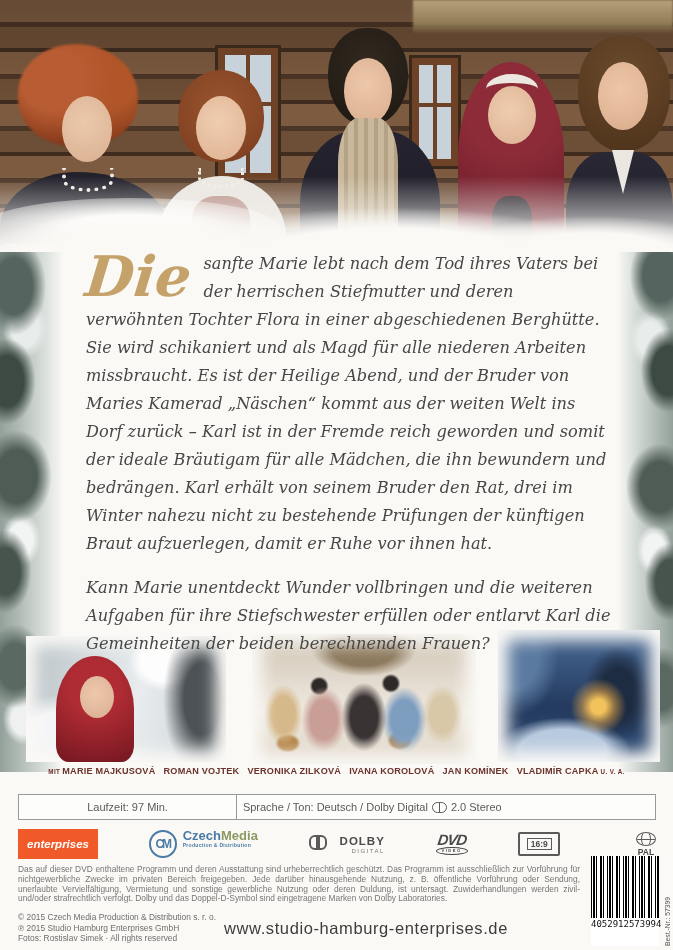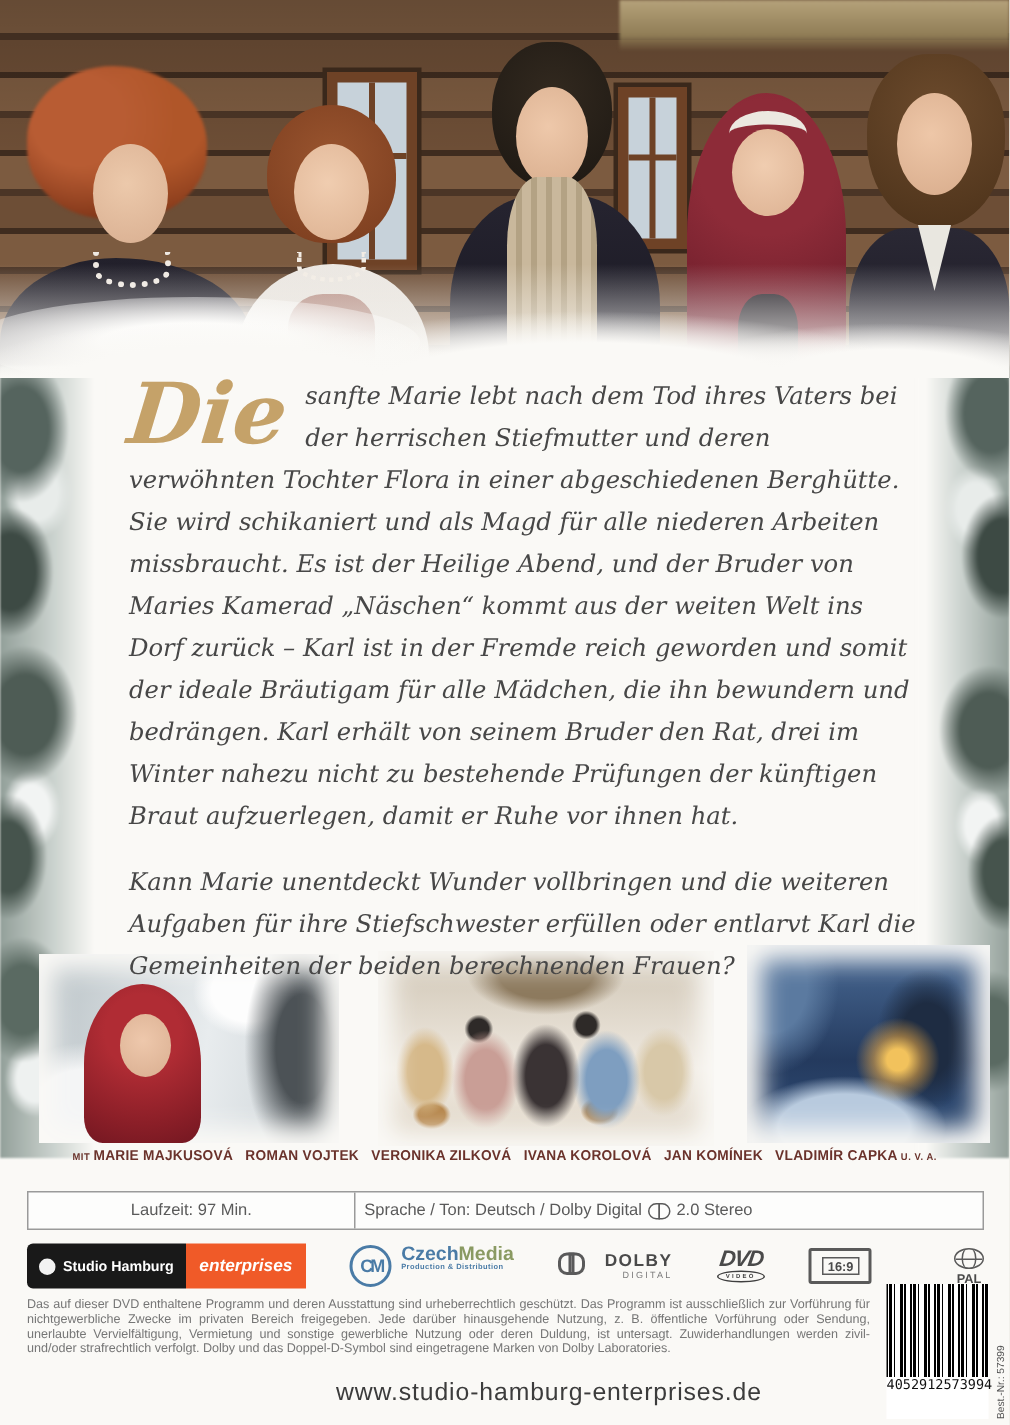--- a/index.html
+++ b/index.html
@@ -284,24 +284,20 @@
     <div class="cell cell-runtime">Laufzeit: 97 Min.</div>
     <div class="cell cell-audio">
       <span>Sprache / Ton: Deutsch / Dolby Digital</span>
       <span class="dd-icon"></span>
       <span>2.0 Stereo</span>
     </div>
   </div>
 
   <div class="logos">
     <div class="sh-logo">
-      <div class="sh-black">
-        <span class="sh-dot"></span>
-        <span>Studio Hamburg</span>
-      </div>
       <div class="sh-orange">enterprises</div>
     </div>
     <div class="cm-logo">
       <div class="cm-circle">CM</div>
       <div>
         <div class="cm-name"><span class="cm-czech">Czech</span><span class="cm-media">Media</span></div>
         <div class="cm-sub">Production &amp; Distribution</div>
       </div>
     </div>
     <div class="dolby-logo">
@@ -319,20 +315,25 @@
       <div class="ratio-inner">16:9</div>
     </div>
     <div class="pal-logo">
       <div class="pal-globe"></div>
       <div class="pal-name">PAL</div>
     </div>
   </div>
 
   <div class="legal">Das auf dieser DVD enthaltene Programm und deren Ausstattung sind urheberrechtlich geschützt. Das Programm ist ausschließlich zur Vorführung für nichtgewerbliche Zwecke im privaten Bereich freigegeben. Jede darüber hinausgehende Nutzung, z. B. öffentliche Vorführung oder Sendung, unerlaubte Vervielfältigung, Vermietung und sonstige gewerbliche Nutzung oder deren Duldung, ist untersagt. Zuwiderhandlungen werden zivil- und/oder strafrechtlich verfolgt. Dolby und das Doppel-D-Symbol sind eingetragene Marken von Dolby Laboratories.</div>
 
+  <div class="copyright">
+    <div>© 2015 Czech Media Production &amp; Distribution s. r. o.</div>
+    <div>℗ 2015 Studio Hamburg Enterprises GmbH</div>
+    <div>Fotos: Rostislav Simek · All rights reserved</div>
+  </div>
 
   <div class="website">www.studio-hamburg-enterprises.de</div>
 
   <div class="barcode">
     <div class="bars"></div>
     <div class="bc-digits">
       <span>4</span>
       <span>052912</span>
       <span>573994</span>
     </div>

